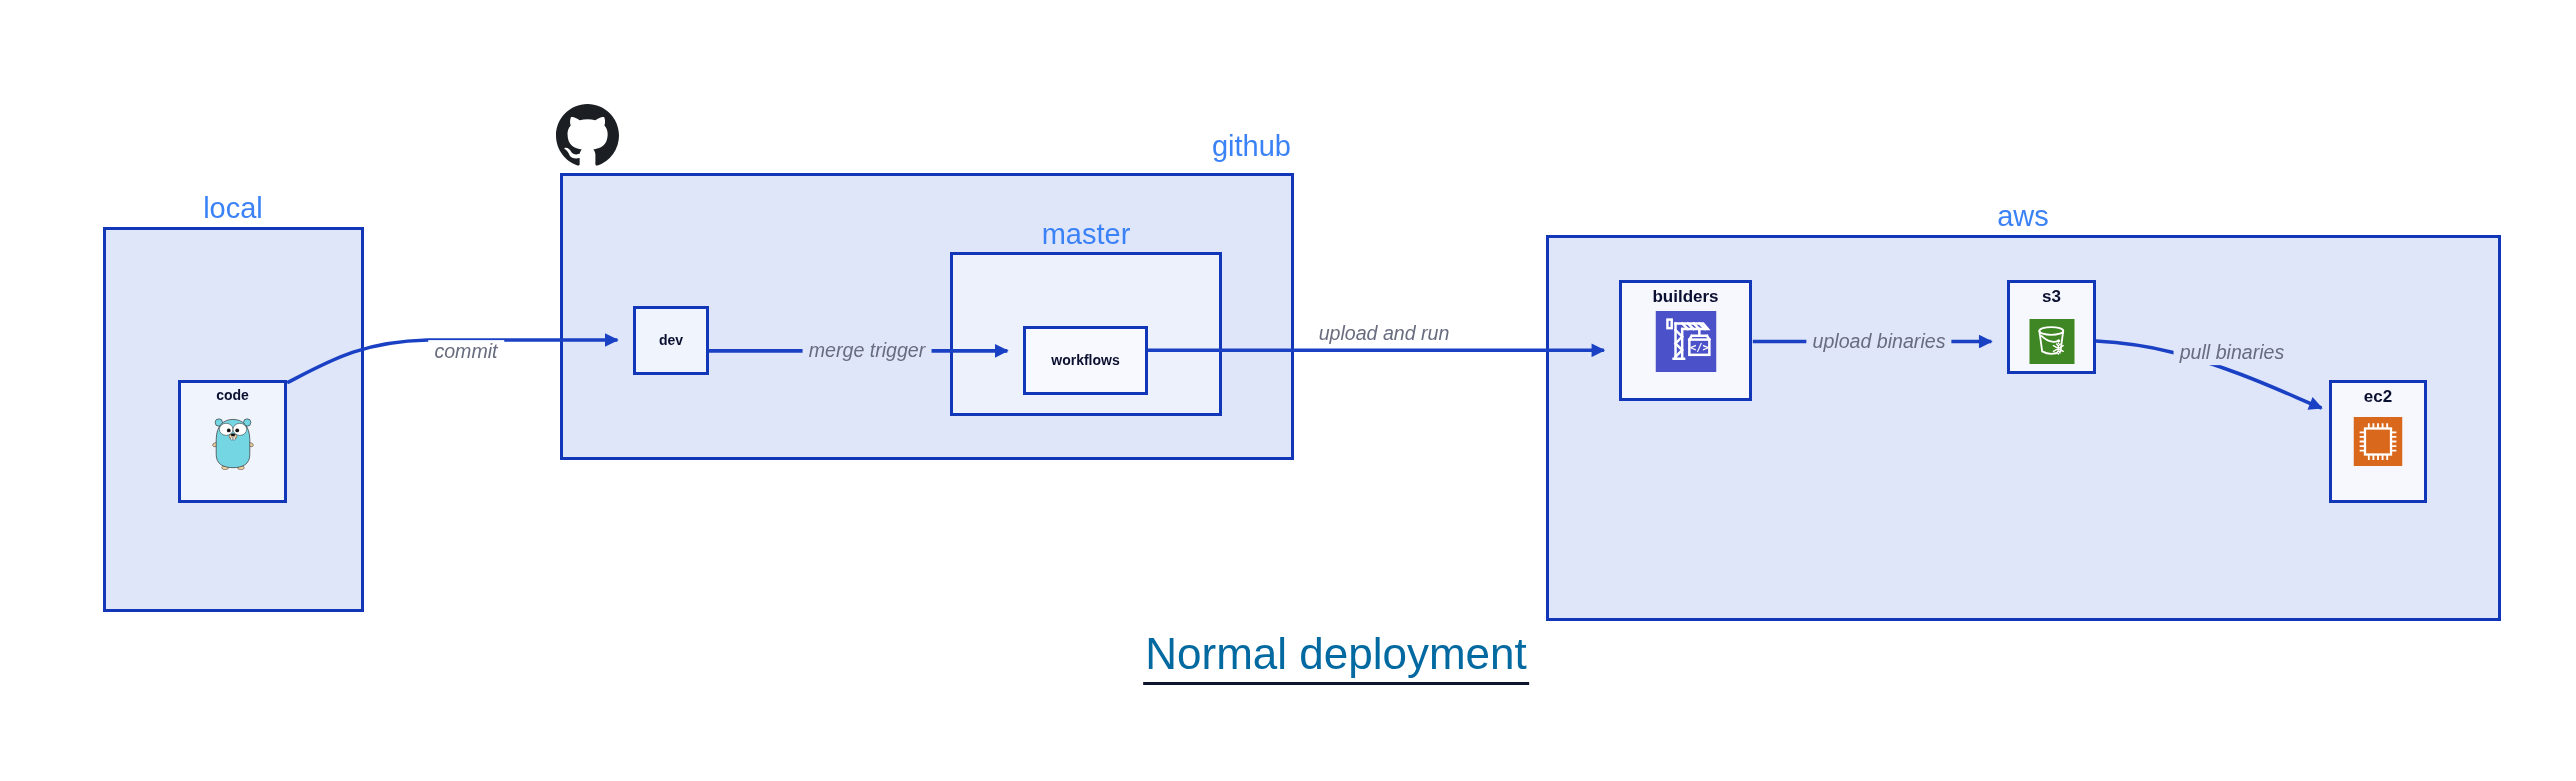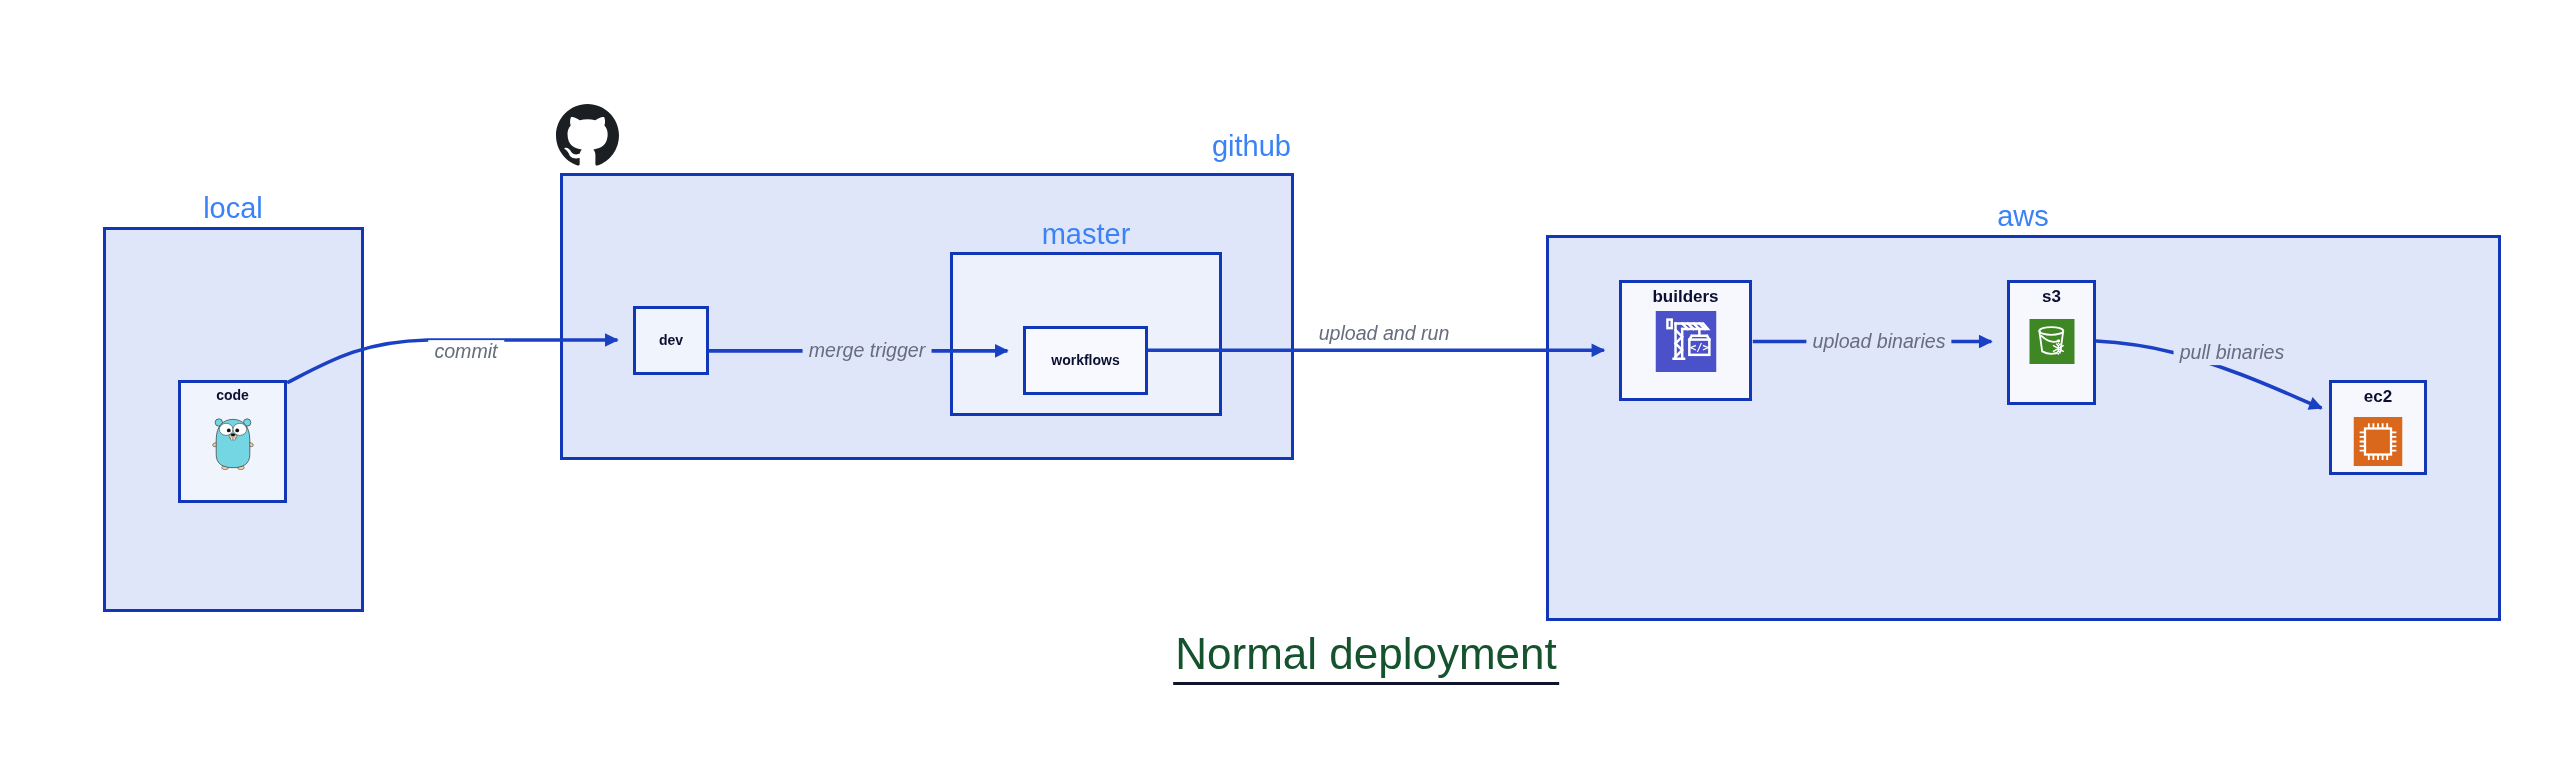--- a/index.html
+++ b/index.html
@@ -20,22 +20,22 @@
   .l-local {left:233px; top:192px; transform:translateX(-50%);}
   .l-github{left:1291px;top:130px; transform:translateX(-100%);}
   .l-master{left:1086px;top:218px; transform:translateX(-50%);}
   .l-aws   {left:2023px;top:200px; transform:translateX(-50%);}
   
   .node{position:absolute;background:#f0f4fd;border:3.1px solid #1137b8;box-sizing:border-box;}
   .n-code     {left:178px; top:380px; width:109px; height:123px;}
   .n-dev      {left:633px;top:306px; width:76px; height:69px;display:flex;align-items:center;justify-content:center;}
   .n-workflows{left:1023px;top:326px; width:125px; height:69px;background:#f7f9fe;display:flex;align-items:center;justify-content:center;}
   .n-builders {left:1619px;top:280px; width:133px; height:121px;background:#f6f8fe;}
-  .n-s3       {left:2007px;top:280px; width:89px; height:125px;background:#f6f8fe;}
-  .n-ec2      {left:2329px;top:380px; width:98px; height:95px;background:#f6f8fe;}
+  .n-s3       {left:2007px;top:280px; width:89px; height:94px;background:#f6f8fe;}
+  .n-ec2      {left:2329px;top:380px; width:98px; height:123px;background:#f6f8fe;}
   .nlabel{
     color:#0b1030;font-weight:bold;font-size:14px;line-height:1.1;white-space:nowrap;text-align:center;
   }
   .nlabel.top{position:absolute;left:50%;top:5.2px;transform:translateX(-50%);}
   .n-builders .nlabel,.n-s3 .nlabel,.n-ec2 .nlabel{font-size:17px;}
   .node-icon{position:absolute;left:50%;transform:translateX(-50%);}
   .n-code .node-icon     {top:33px;}
   .n-builders .node-icon {top:28px;}
   .n-s3 .node-icon       {top:36px;}
   .n-ec2 .node-icon      {top:34px;}
@@ -43,22 +43,22 @@
   .edges{position:absolute;left:0;top:0;width:2604px;height:781px;pointer-events:none;}
   .elabel{
     position:absolute;transform:translate(-50%,-50%);
     color:#676c7e;font-style:italic;font-size:19.6px;line-height:1;
     padding:2.1px 6.2px;white-space:nowrap;
   }
   .elabel.bg-white{background:#ffffff;}
   .elabel.bg-fill {background:#e0e6fa;}
   
   .title{
-    position:absolute;left:1366px;top:630px;transform:translateX(-50%);
-    color:#14532d;font-size:44px;line-height:1.1;white-space:nowrap;
+    position:absolute;left:1336px;top:630px;transform:translateX(-50%);
+    color:#0369a1;font-size:44px;line-height:1.1;white-space:nowrap;
     border-bottom:3.6px solid #10152e;padding:0 2.1px 4.1px 2.1px;text-align:right;
   }
   
   .octocat{position:absolute;left:556px;top:104px;width:63px;height:63px;}
 </style>
 </head>
 <body>
 
 <div class="canvas">
 

